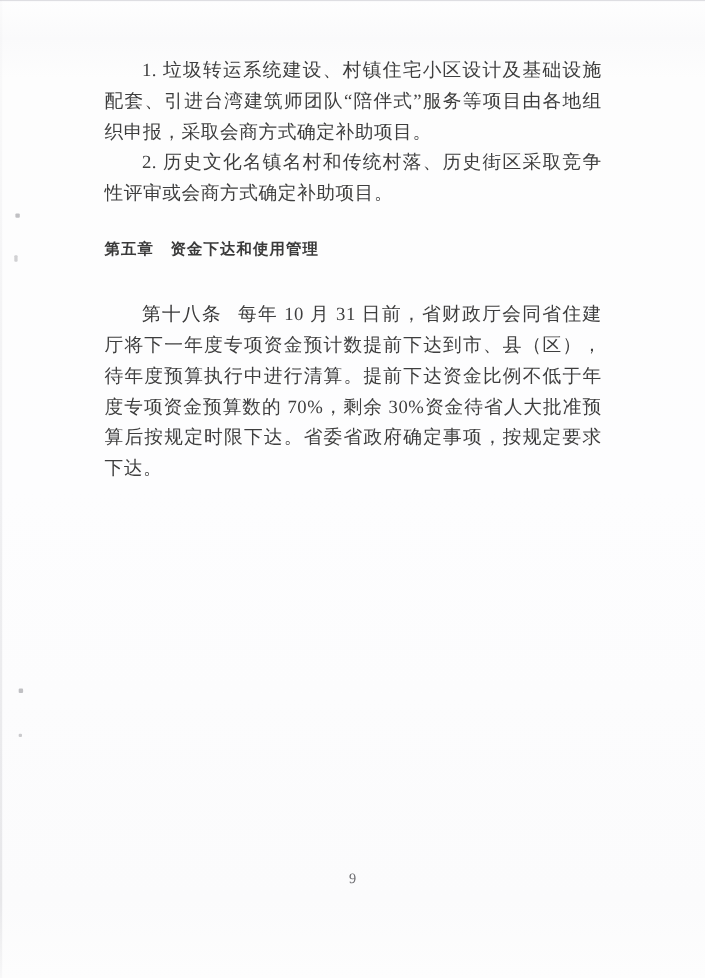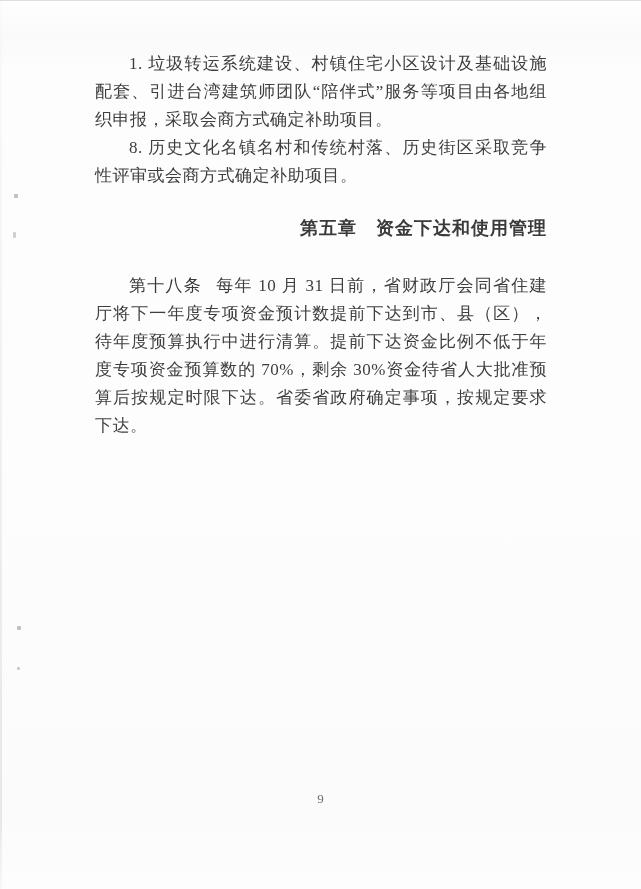--- a/index.html
+++ b/index.html
@@ -54,23 +54,23 @@
     text-align: justify;
     text-justify: inter-character;
   }
   .para {
     margin: 0;
     text-indent: 2em;
   }
   .chapter-heading {
     margin: 24px 0 30px 0;
     text-indent: 0;
-    text-align: right;
+    text-align: left;
     font-weight: bold;
-    font-size: 18px;
+    font-size: 14px;
     letter-spacing: 1px;
     color: #3a3a3a;
   }
   .article-label {
     font-weight: normal;
     margin-right: 0.85em;
     color: #383838;
   }
   .page-number {
     position: absolute;
@@ -101,21 +101,21 @@
 
   <div class="artifact a1"></div>
   <div class="artifact a2"></div>
   <div class="artifact a3"></div>
   <div class="artifact a4"></div>
 
   <div class="content">
 
     <p class="para">1. 垃圾转运系统建设、村镇住宅小区设计及基础设施配套、引进台湾建筑师团队“陪伴式”服务等项目由各地组织申报，采取会商方式确定补助项目。</p>
 
-    <p class="para">8. 历史文化名镇名村和传统村落、历史街区采取竞争性评审或会商方式确定补助项目。</p>
+    <p class="para">2. 历史文化名镇名村和传统村落、历史街区采取竞争性评审或会商方式确定补助项目。</p>
 
 
     <p class="para chapter-heading">第五章　资金下达和使用管理</p>
 
     <p class="para">
       <span class="article-label">第十八条</span><span>每年 10 月 31 日前，省财政厅会同省住建厅将下一年度专项资金预计数提前下达到市、县（区），待年度预算执行中进行清算。提前下达资金比例不低于年度专项资金预算数的 70%，剩余 30%资金待省人大批准预算后按规定时限下达。省委省政府确定事项，按规定要求下达。</span>
     </p>
 
 
 

